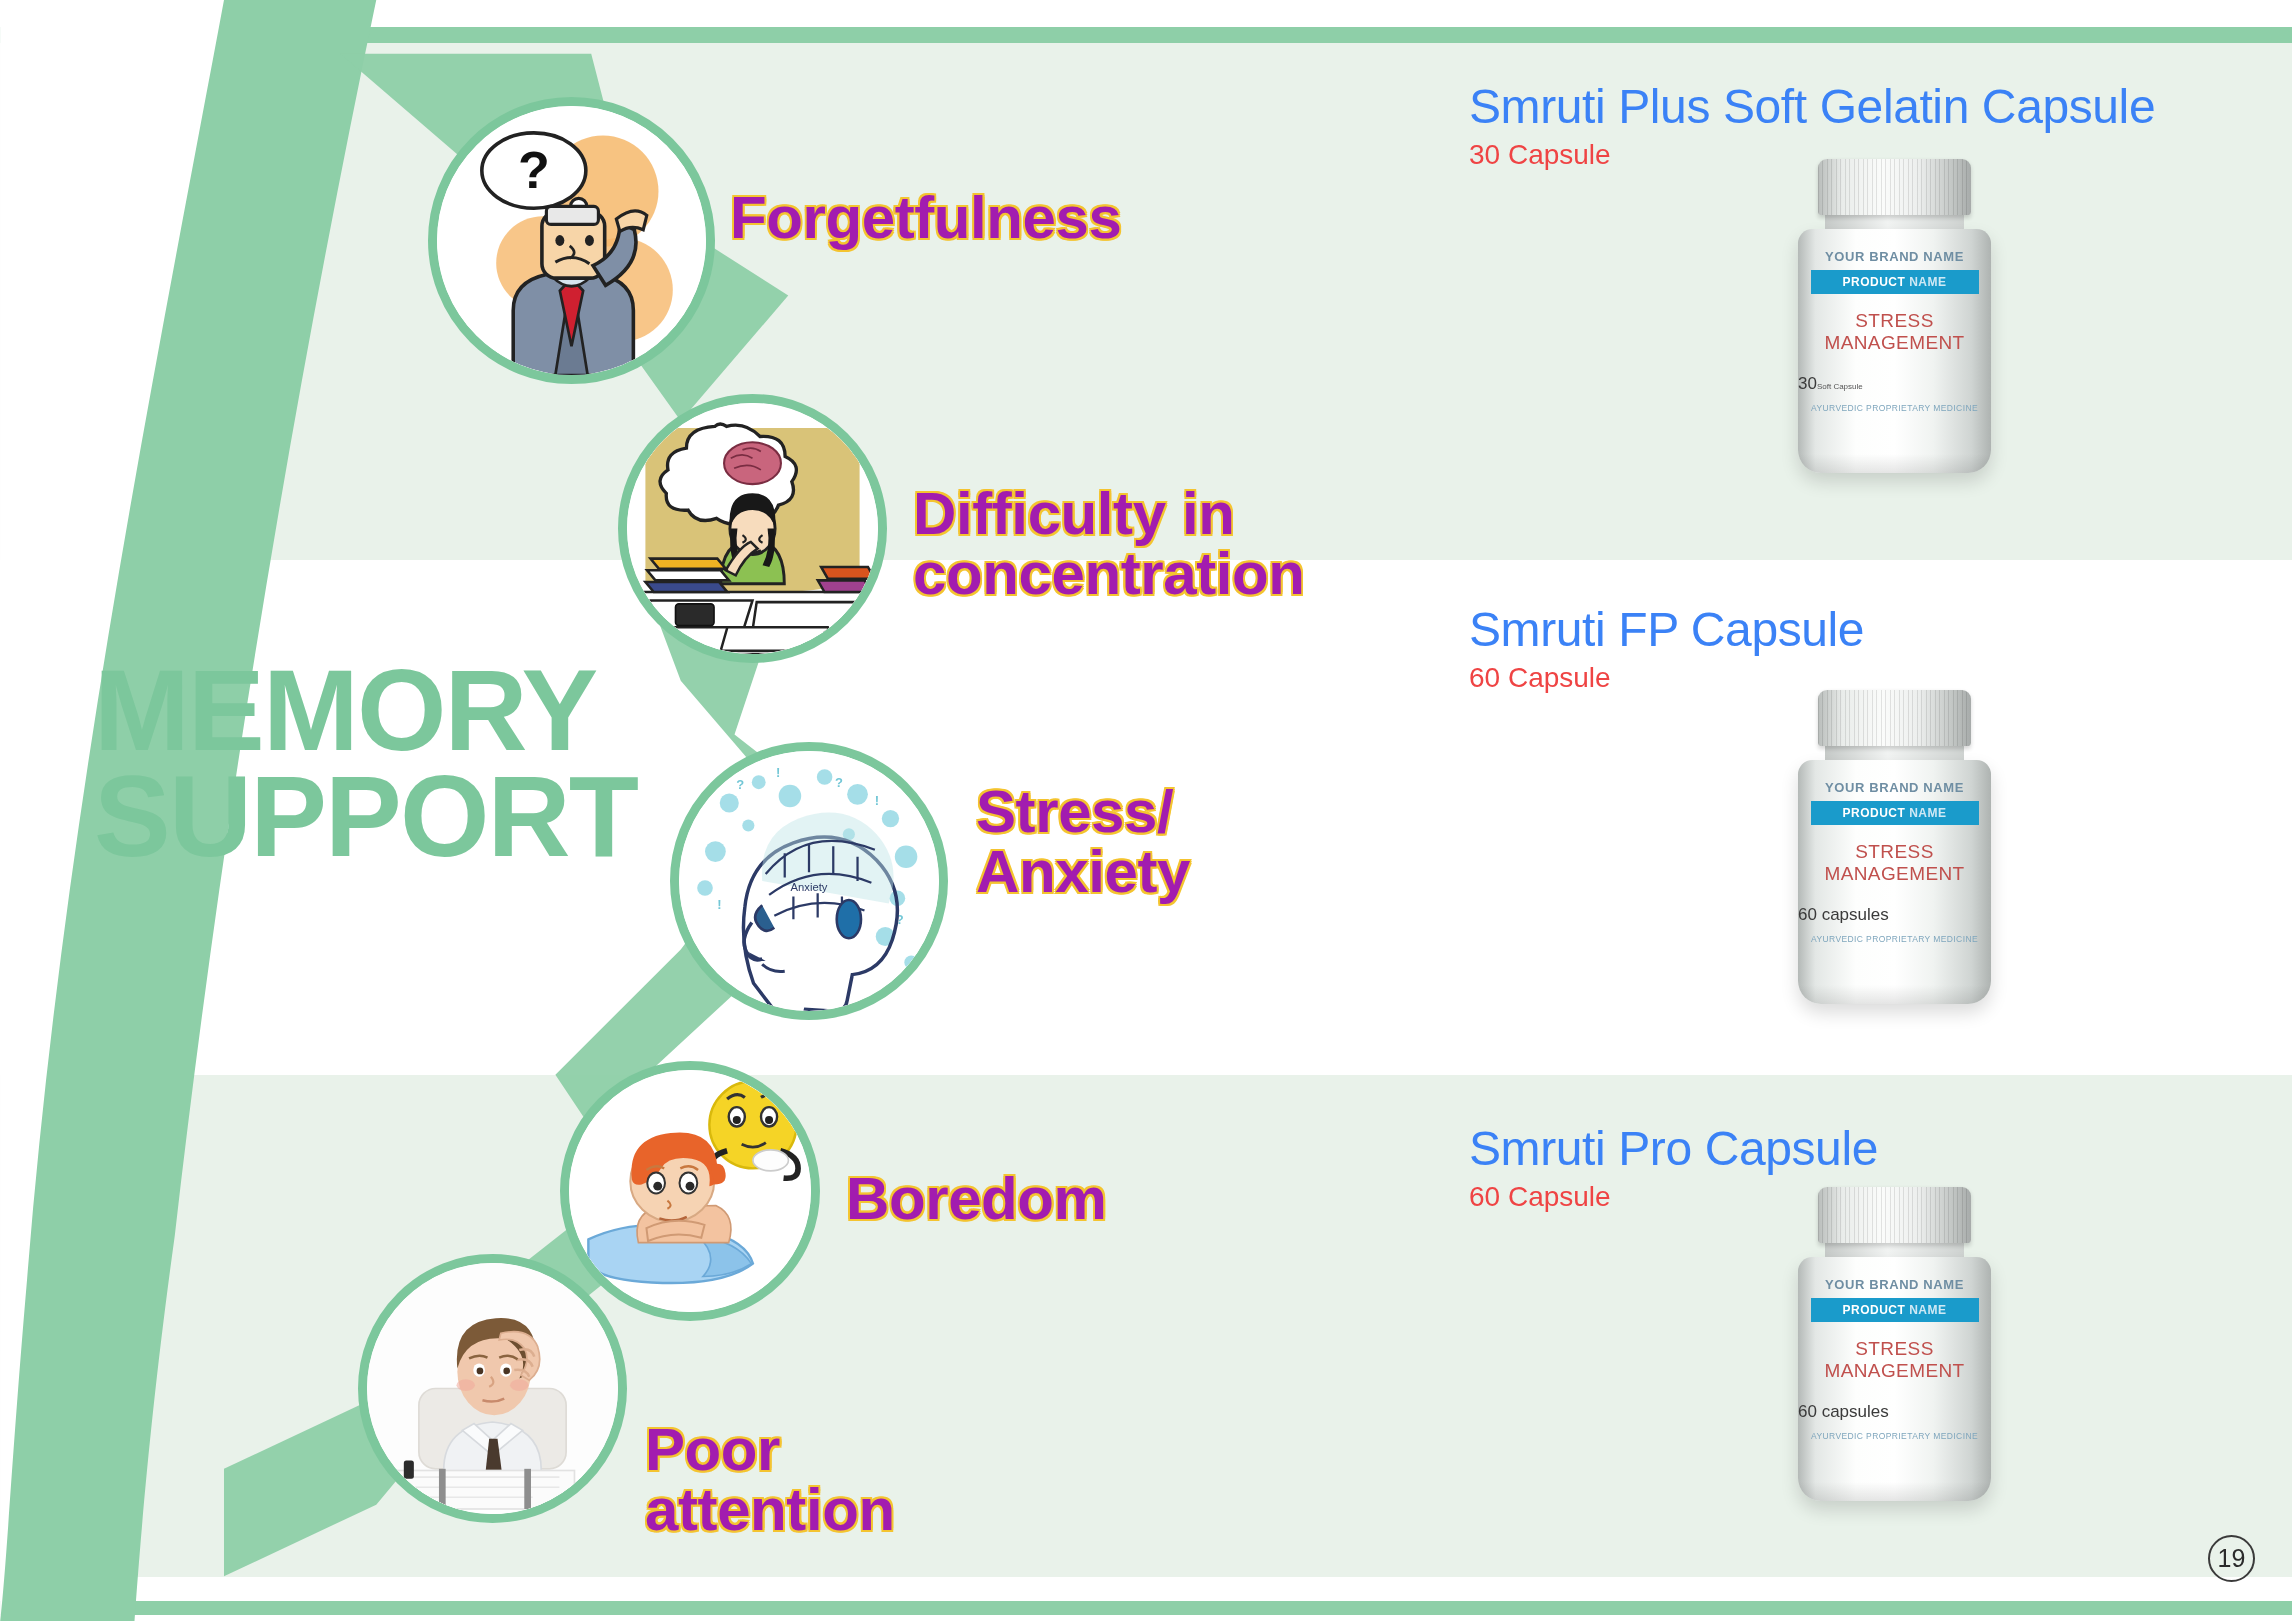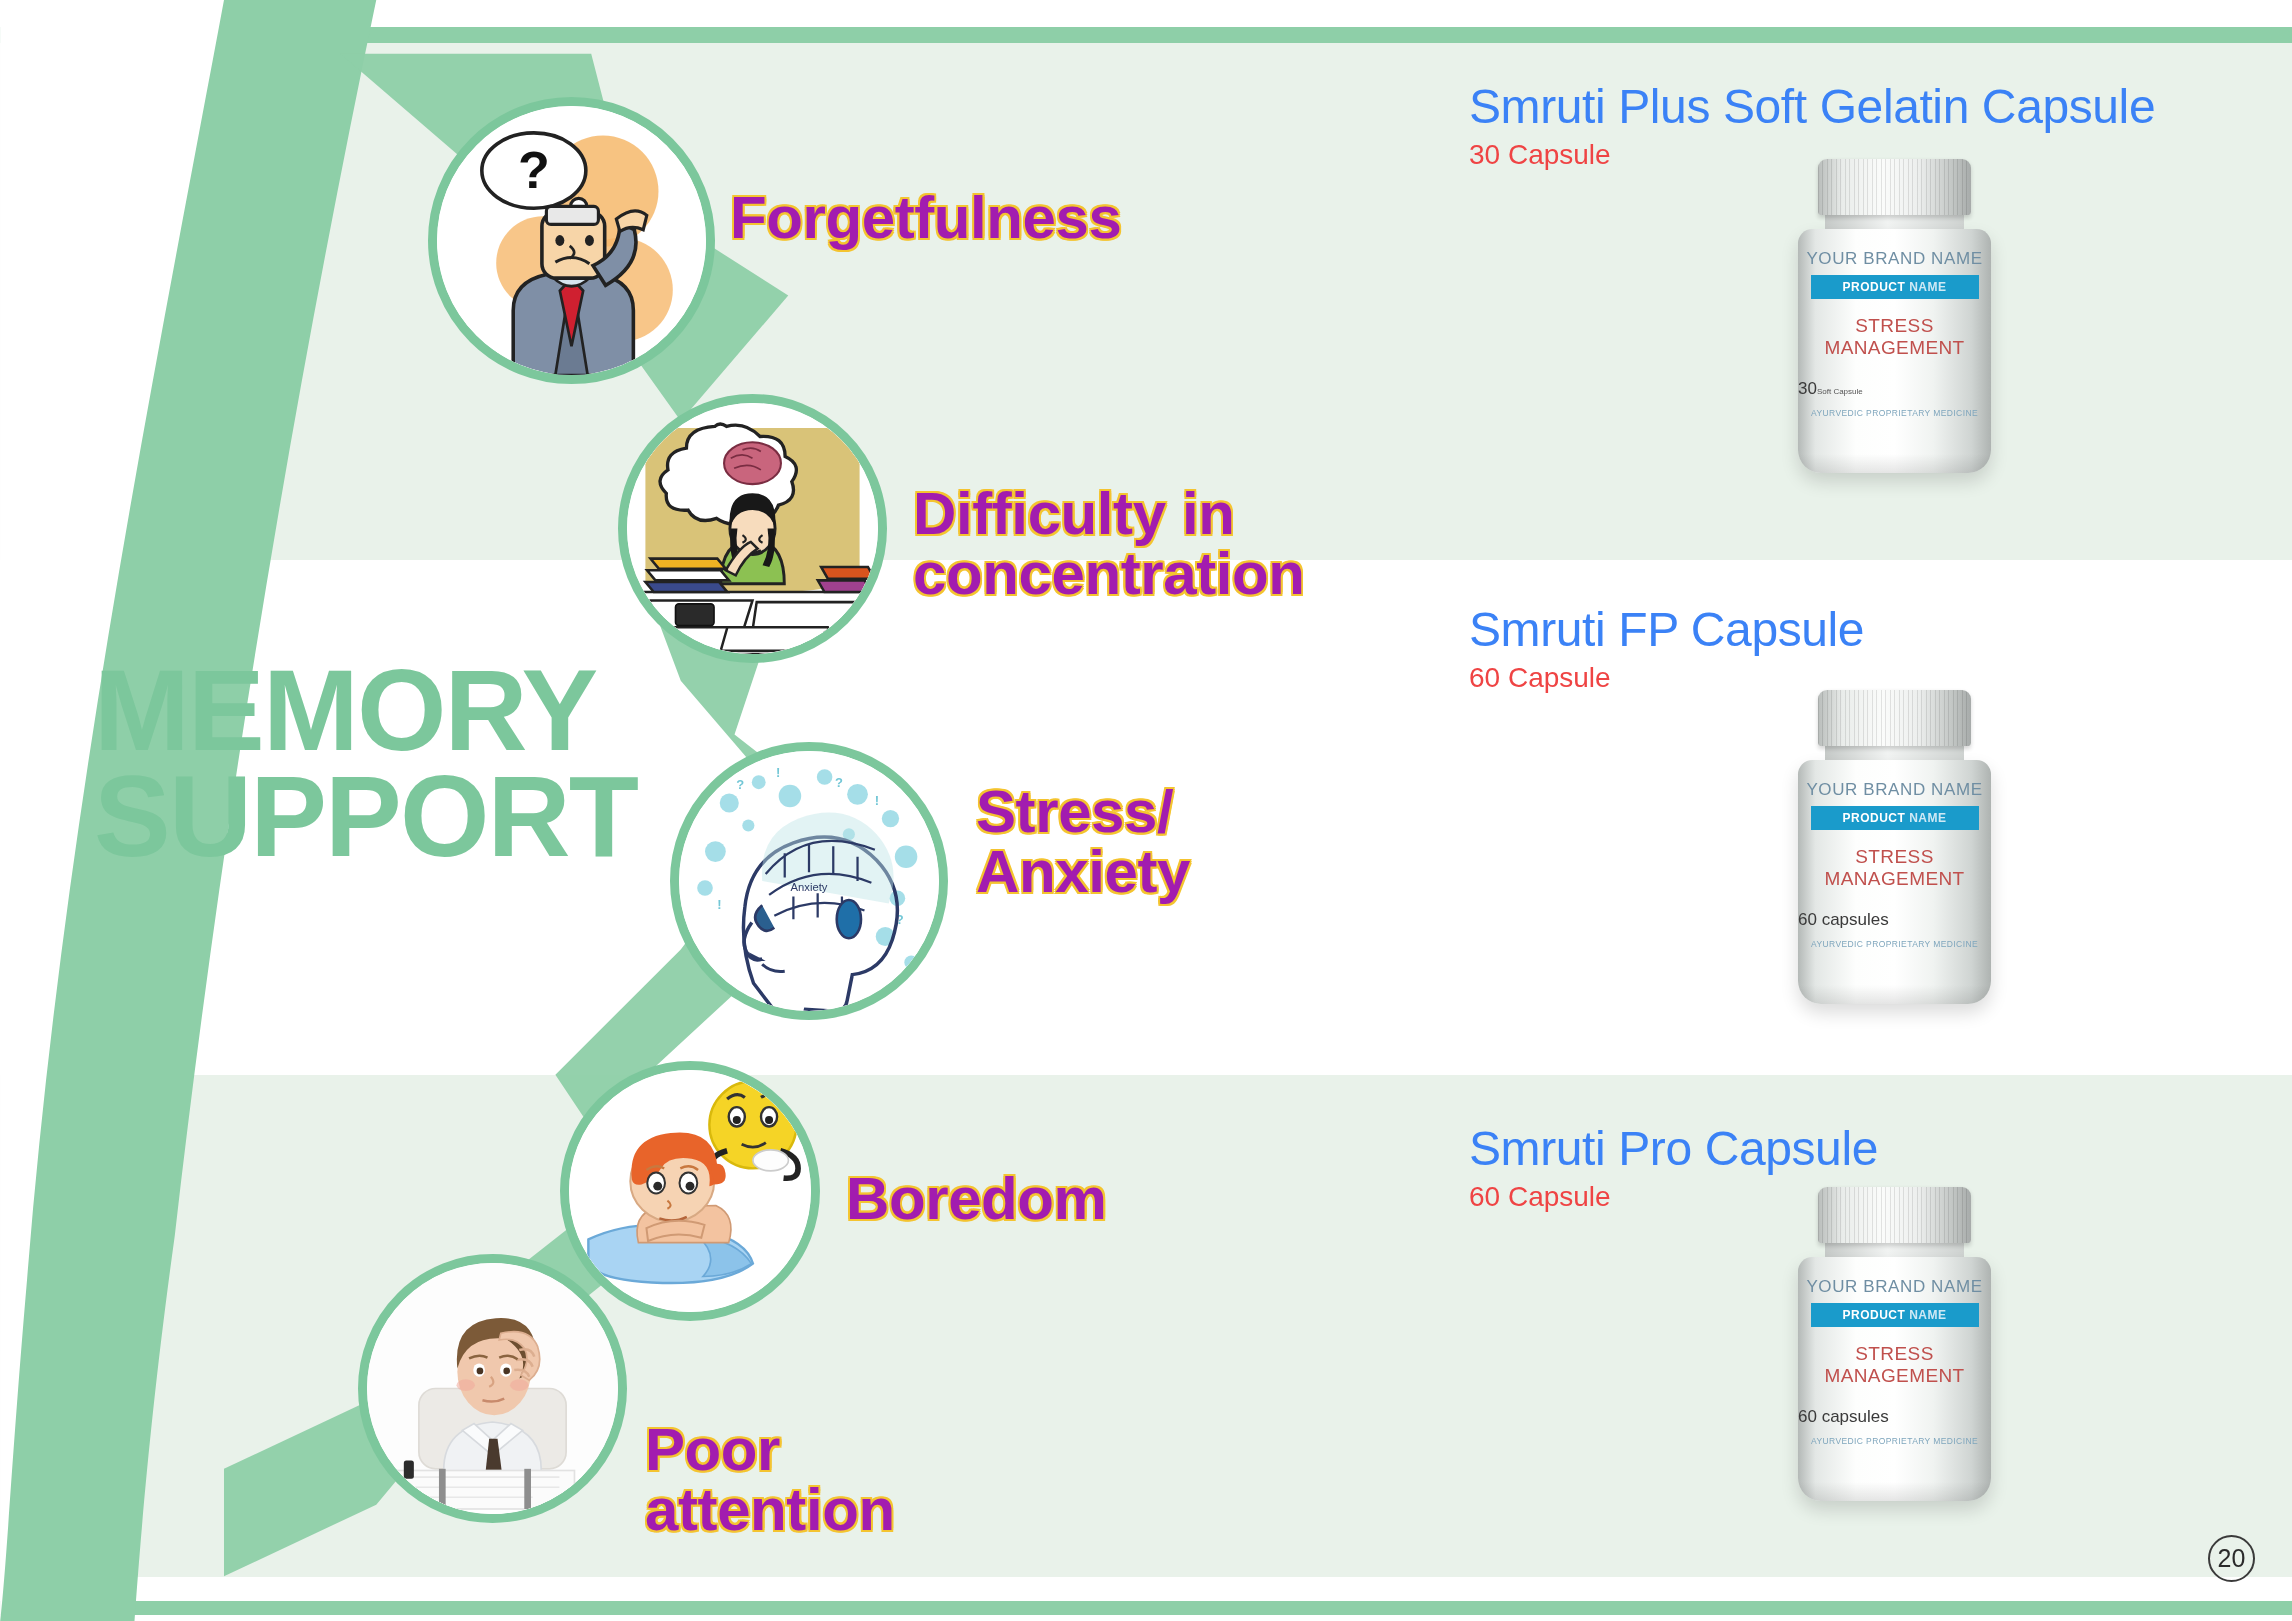--- a/index.html
+++ b/index.html
@@ -149,22 +149,22 @@
   }
   .bottle-body::after {
     content: "";
     position: absolute;
     left: 0; right: 0; bottom: 0;
     height: 19.7px;
     background: linear-gradient(180deg, rgba(0,0,0,0.0), rgba(0,0,0,0.10));
   }
   .lbl-brand {
     text-align: center;
-    font-size: 17px;
-    font-weight: 400;
+    font-size: 13px;
+    font-weight: 700;
     letter-spacing: 0.6px;
     color: #6f8ea3;
     margin-bottom: 6.3px;
   }
   .lbl-bar {
     margin: 0 12.5px;
     background: #1a9bcb;
     color: #ffffff;
     text-align: center;
     font-size: 12px;
@@ -523,16 +523,16 @@
         <div>MANAGEMENT</div>
       </div>
       <div class="lbl-qty">
         <span>60</span>
         <span>capsules</span>
       </div>
       <div class="lbl-foot">AYURVEDIC PROPRIETARY MEDICINE</div>
     </div>
   </div>
 
-  <div class="page-num">20</div>
+  <div class="page-num">19</div>
 
 </div>
 
 
 </body></html>

